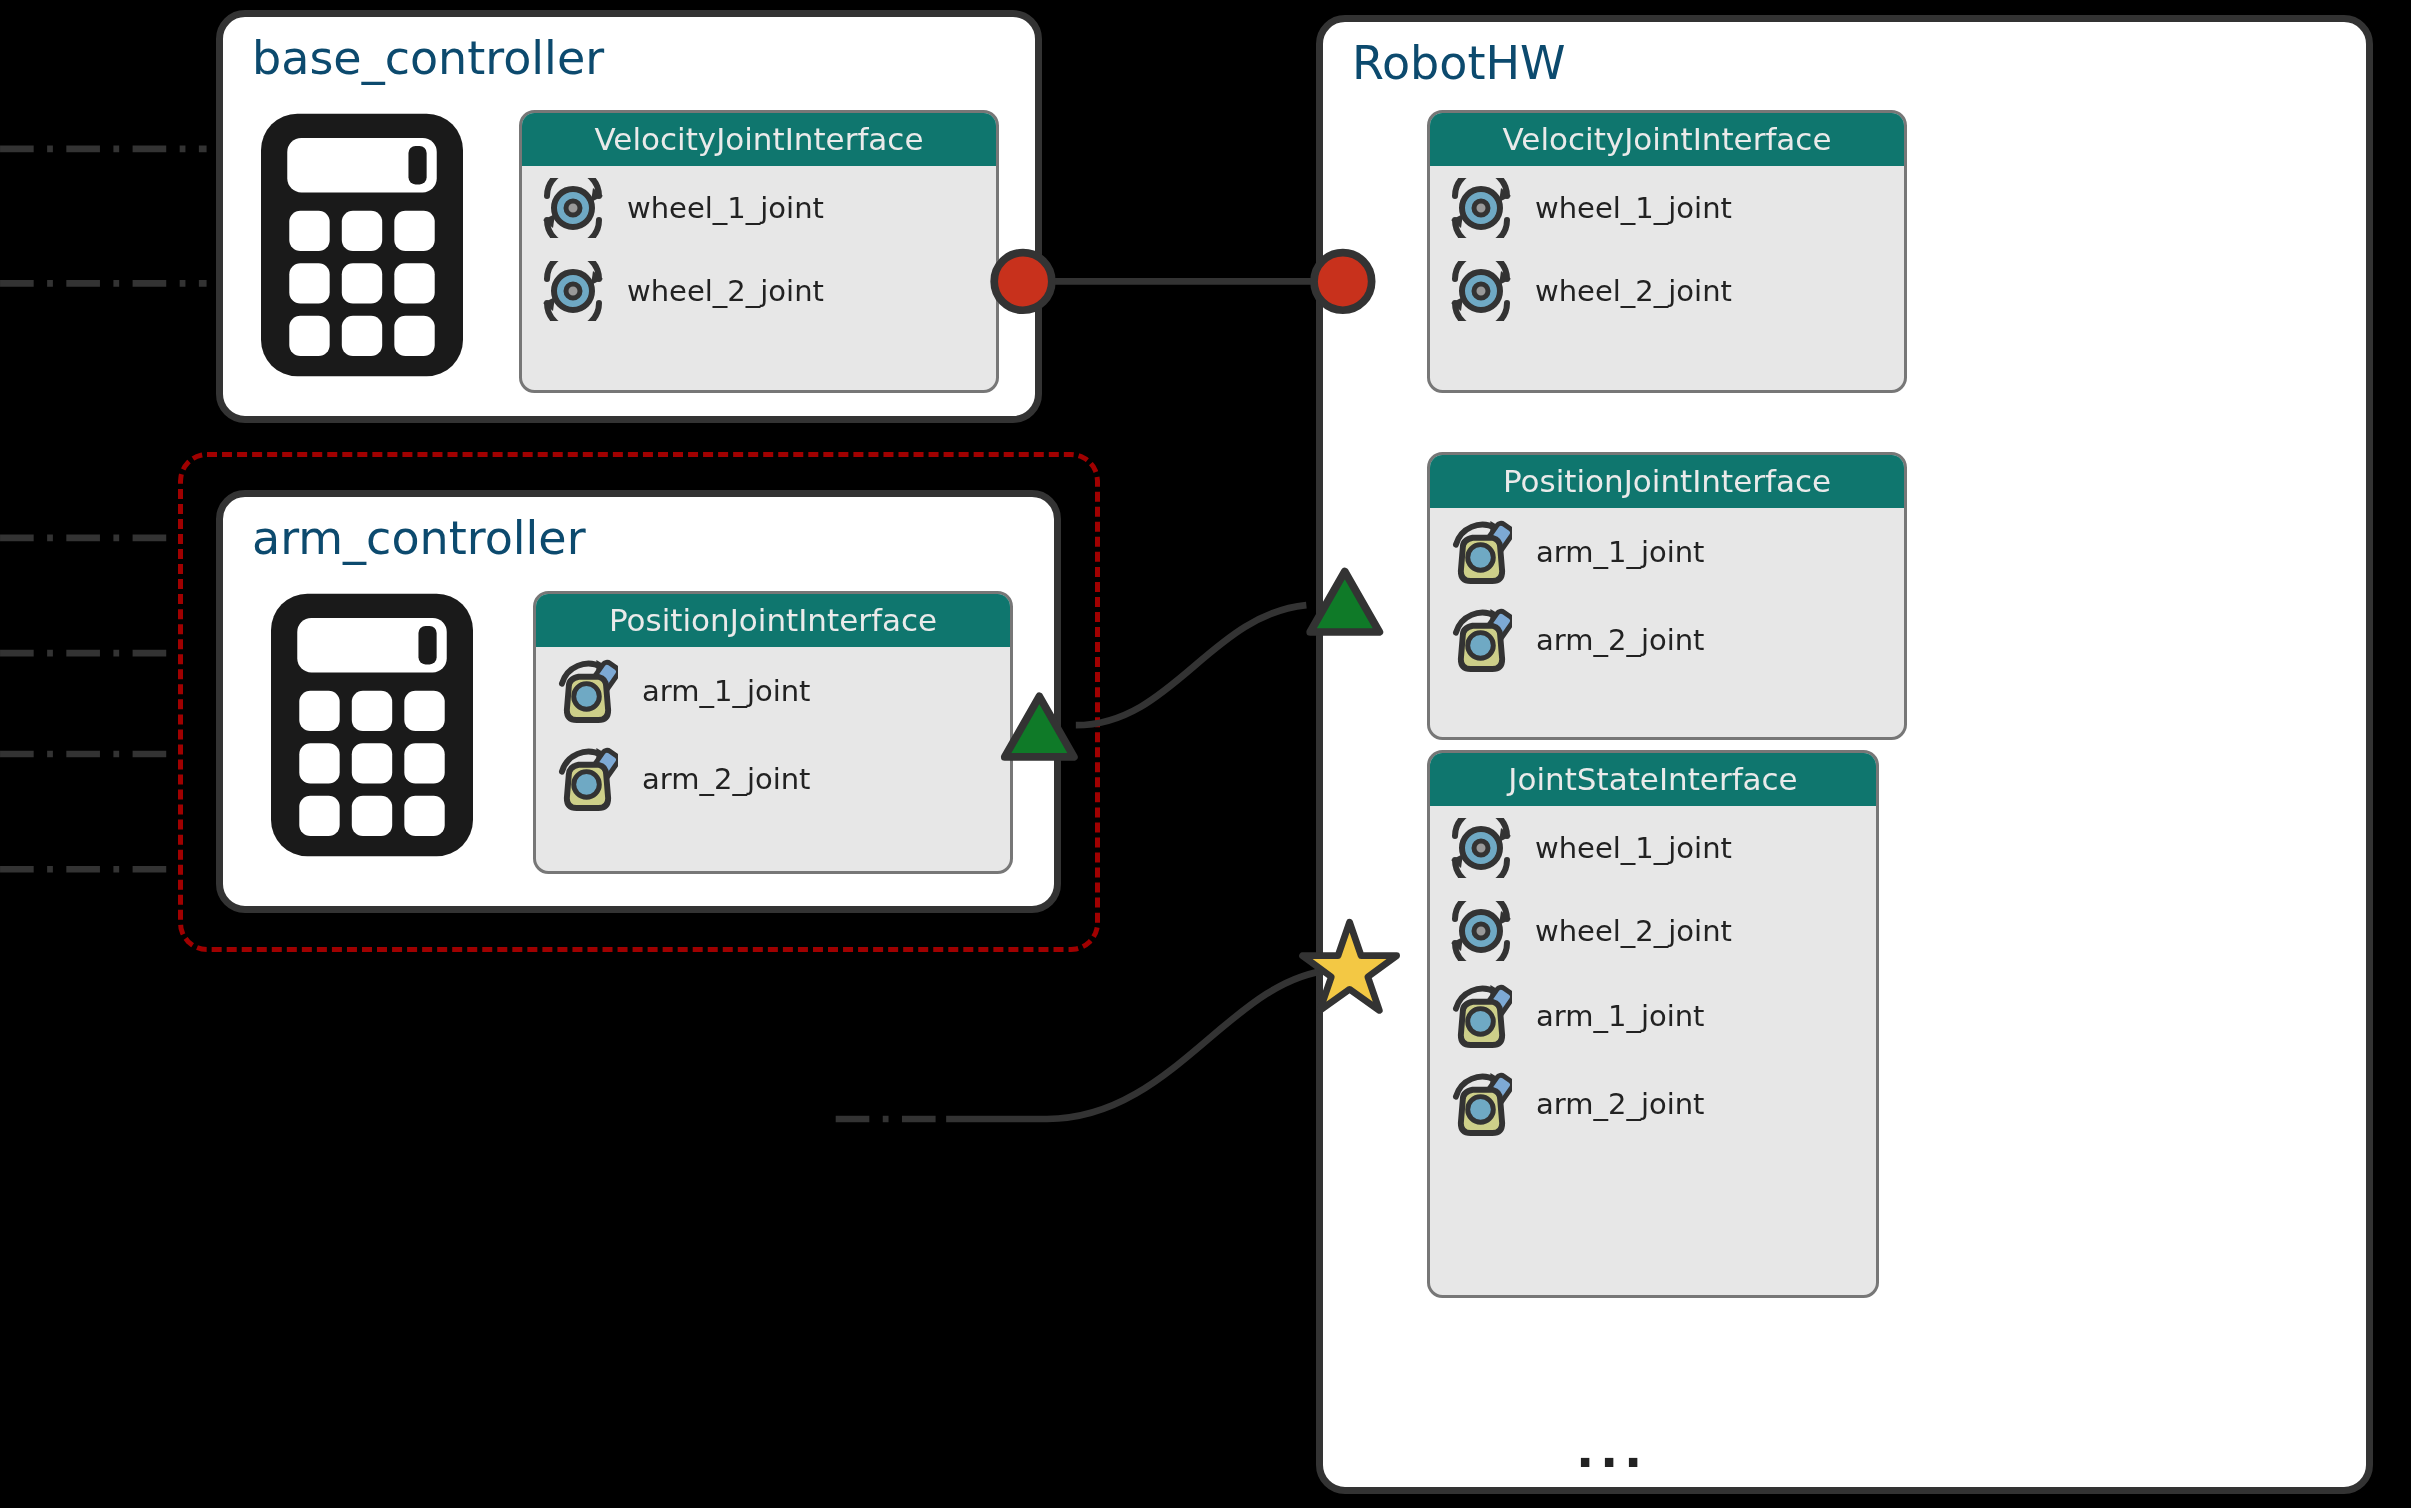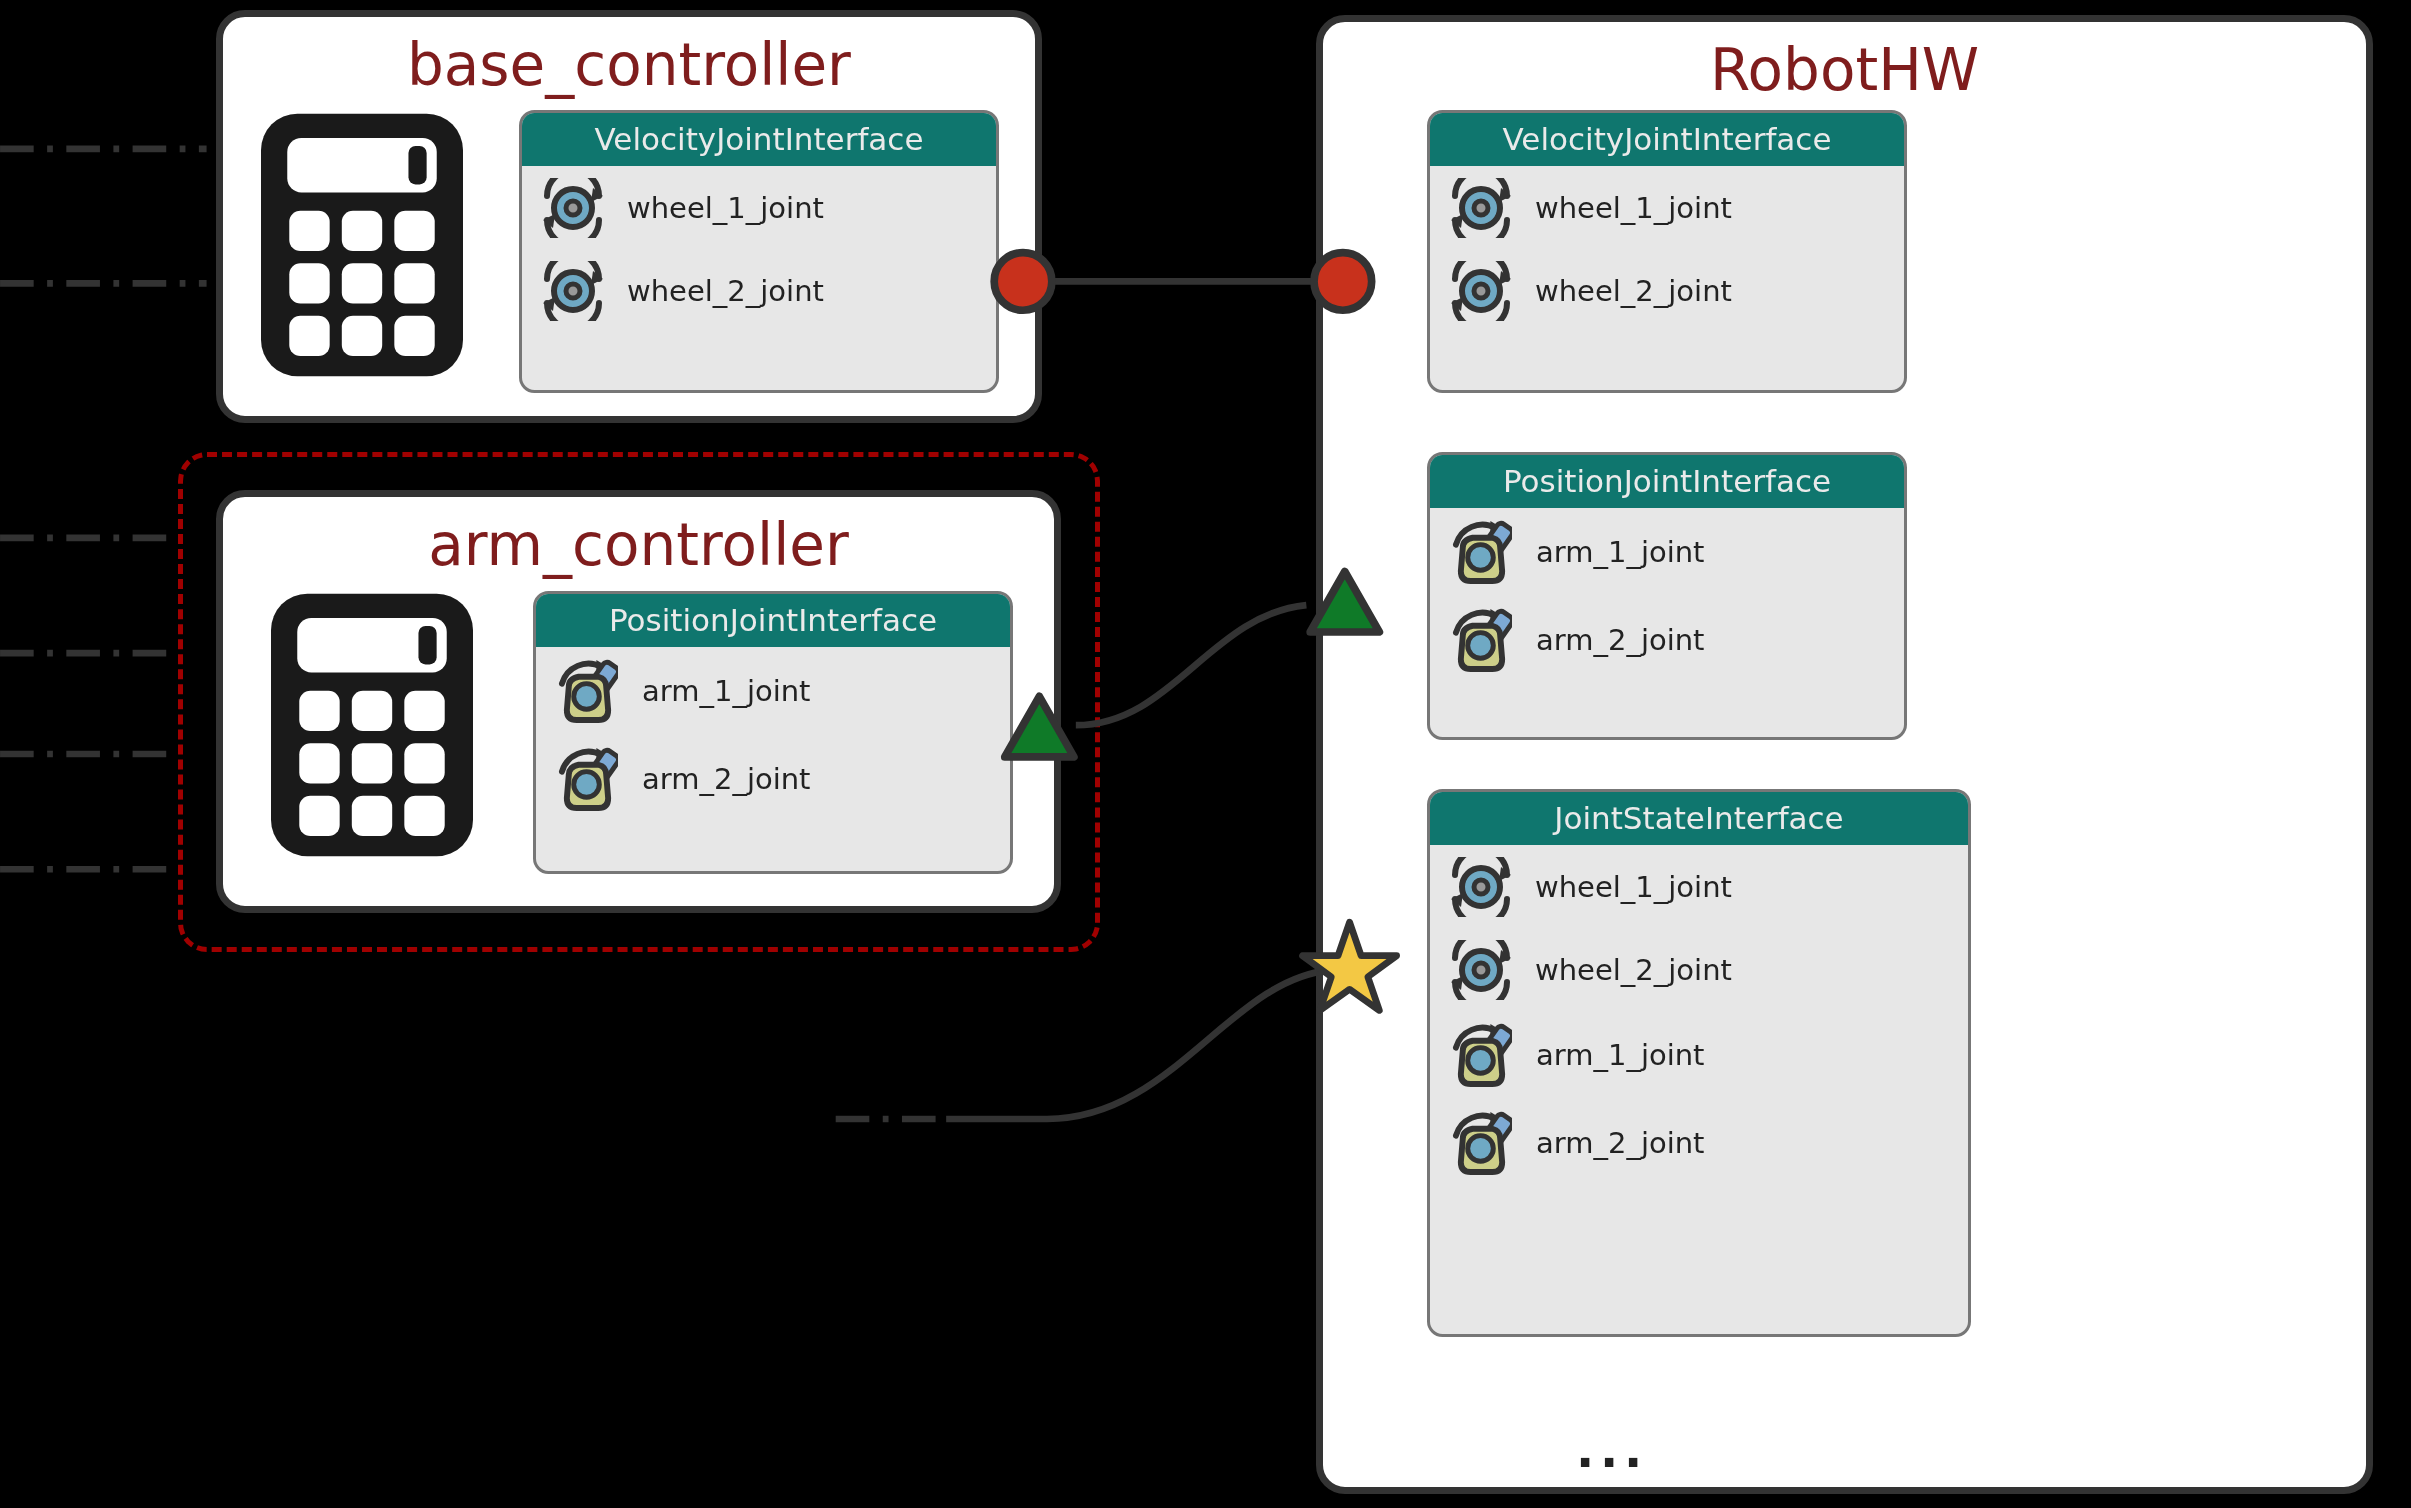--- a/index.html
+++ b/index.html
@@ -12,24 +12,23 @@
       overflow: hidden;
     }
     .controller-box {
       position: absolute;
       background: #fff;
       border: 7.7px solid #333;
       border-radius: 29px;
       padding: 19px 29px;
     }
     .controller-title {
-      text-align: center;
-      font-size: 58px;
+      font-size: 46px;
       font-weight: 400;
-      color: #7f1d1d;
+      color: #0c4a6e;
       margin-top: -4.8px;
       margin-bottom: 14.4px;
     }
     .dashed-wrap {
       position: absolute;
       border: 5.8px dashed #a00000;
       border-radius: 29px;
     }
     .calculator-icon {
       position: absolute;
@@ -186,21 +185,21 @@
     <span class="joint-label">arm_1_joint</span>
   </div>
   <div class="joint-row">
     <svg width="61" height="65" viewBox="0 0 62 66">
         <use href="#arm-joint-icon"></use>
       </svg>
     <span class="joint-label">arm_2_joint</span>
   </div>
 </div>
 
-<div class="interface-block" style="left:1427px; top:789px; width:544px; height:548px;">
+<div class="interface-block" style="left:1427px; top:750px; width:452px; height:548px;">
   <div class="interface-header">JointStateInterface</div>
   <div class="joint-row">
     <svg width="60" height="60" viewBox="0 0 60 60">
         <use href="#wheel-joint-icon"></use>
       </svg>
     <span class="joint-label">wheel_1_joint</span>
   </div>
   <div class="joint-row">
     <svg width="60" height="60" viewBox="0 0 60 60">
         <use href="#wheel-joint-icon"></use>

